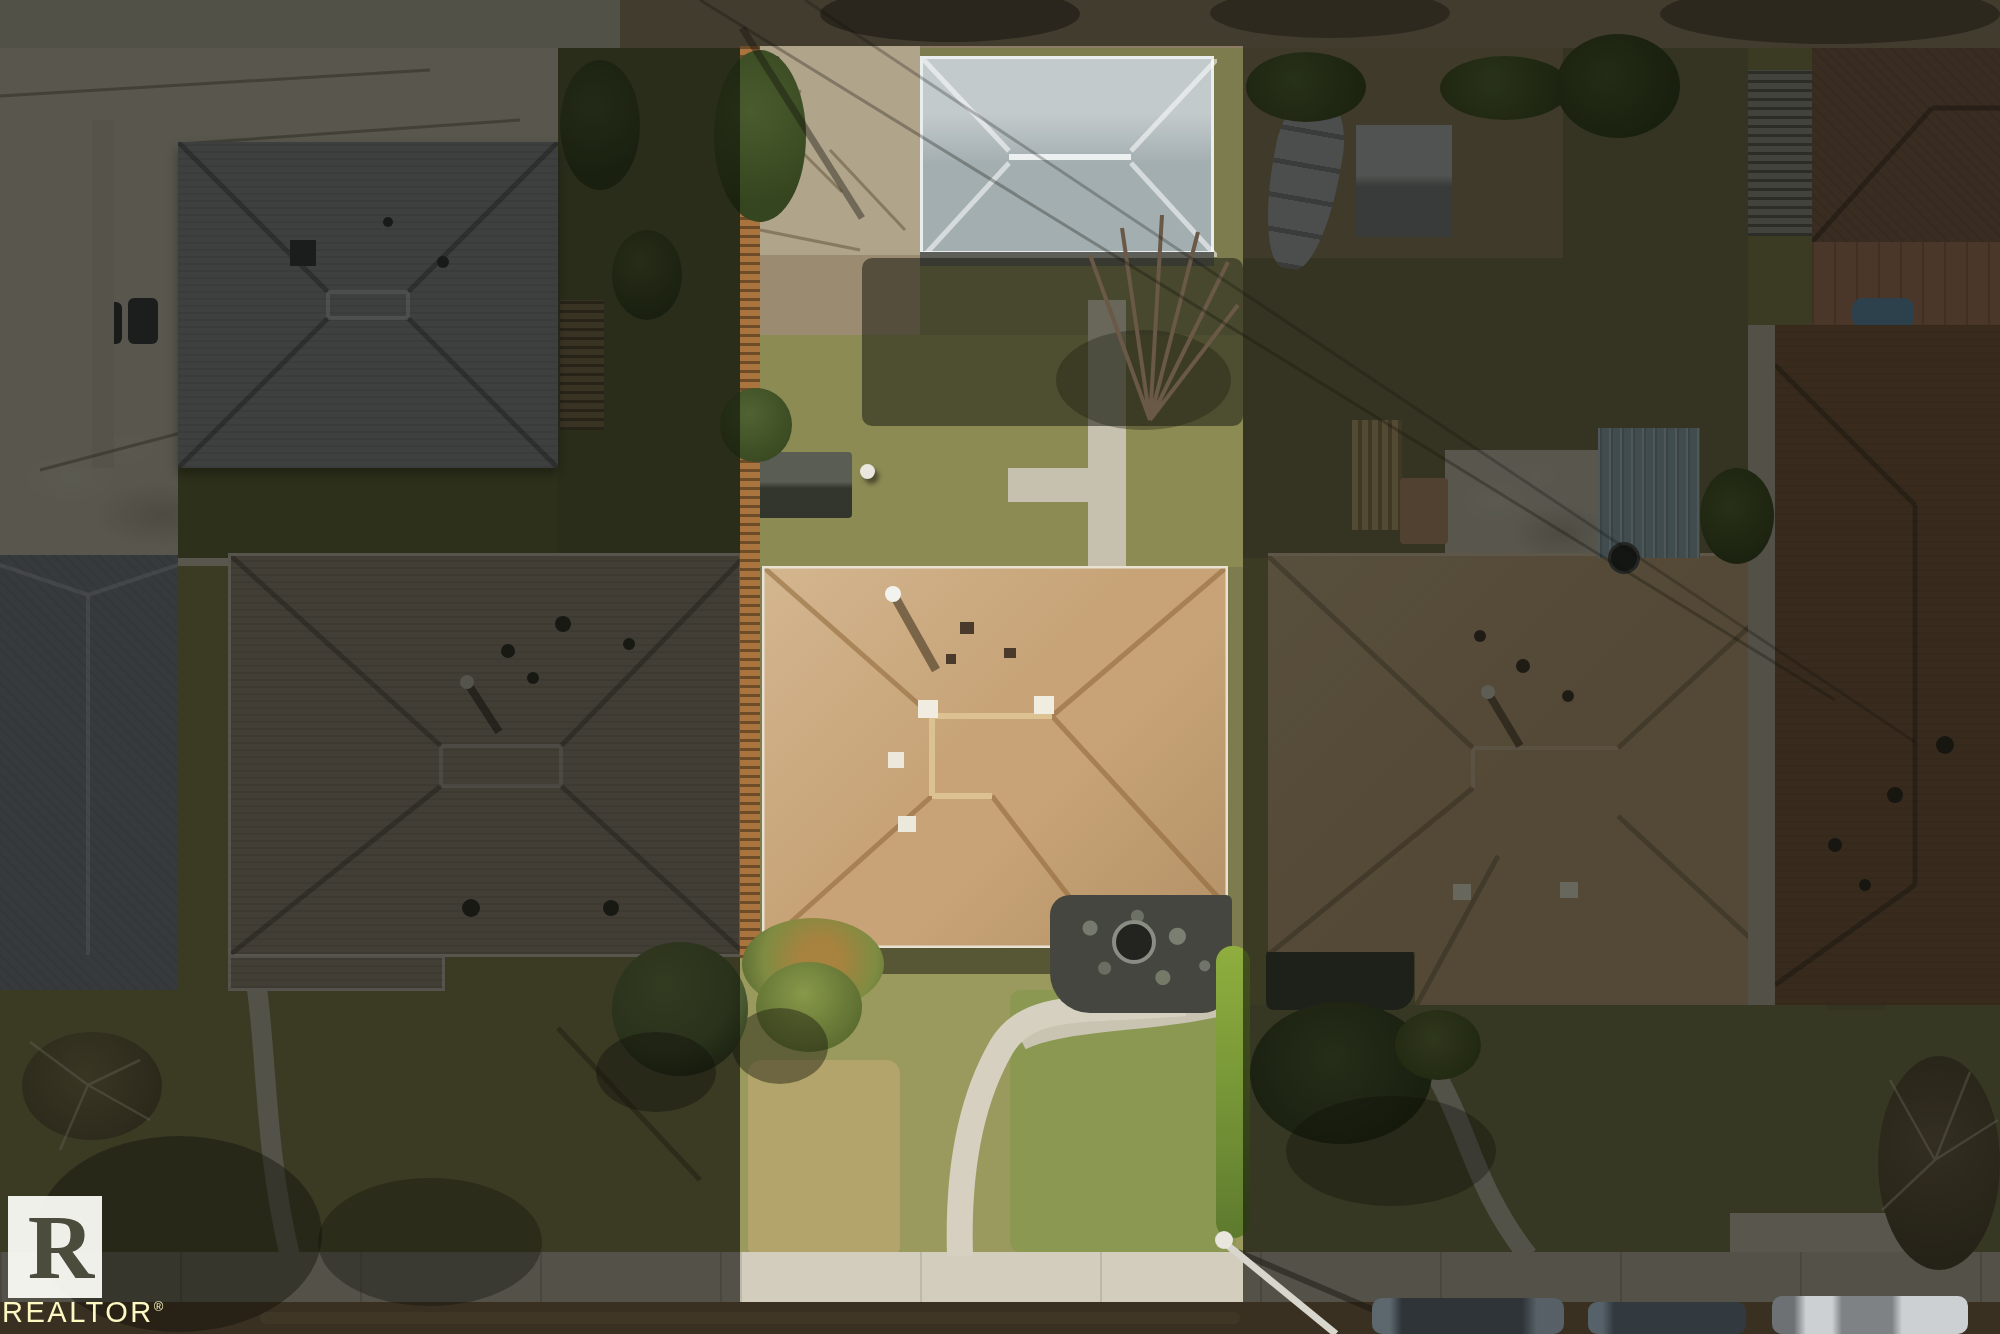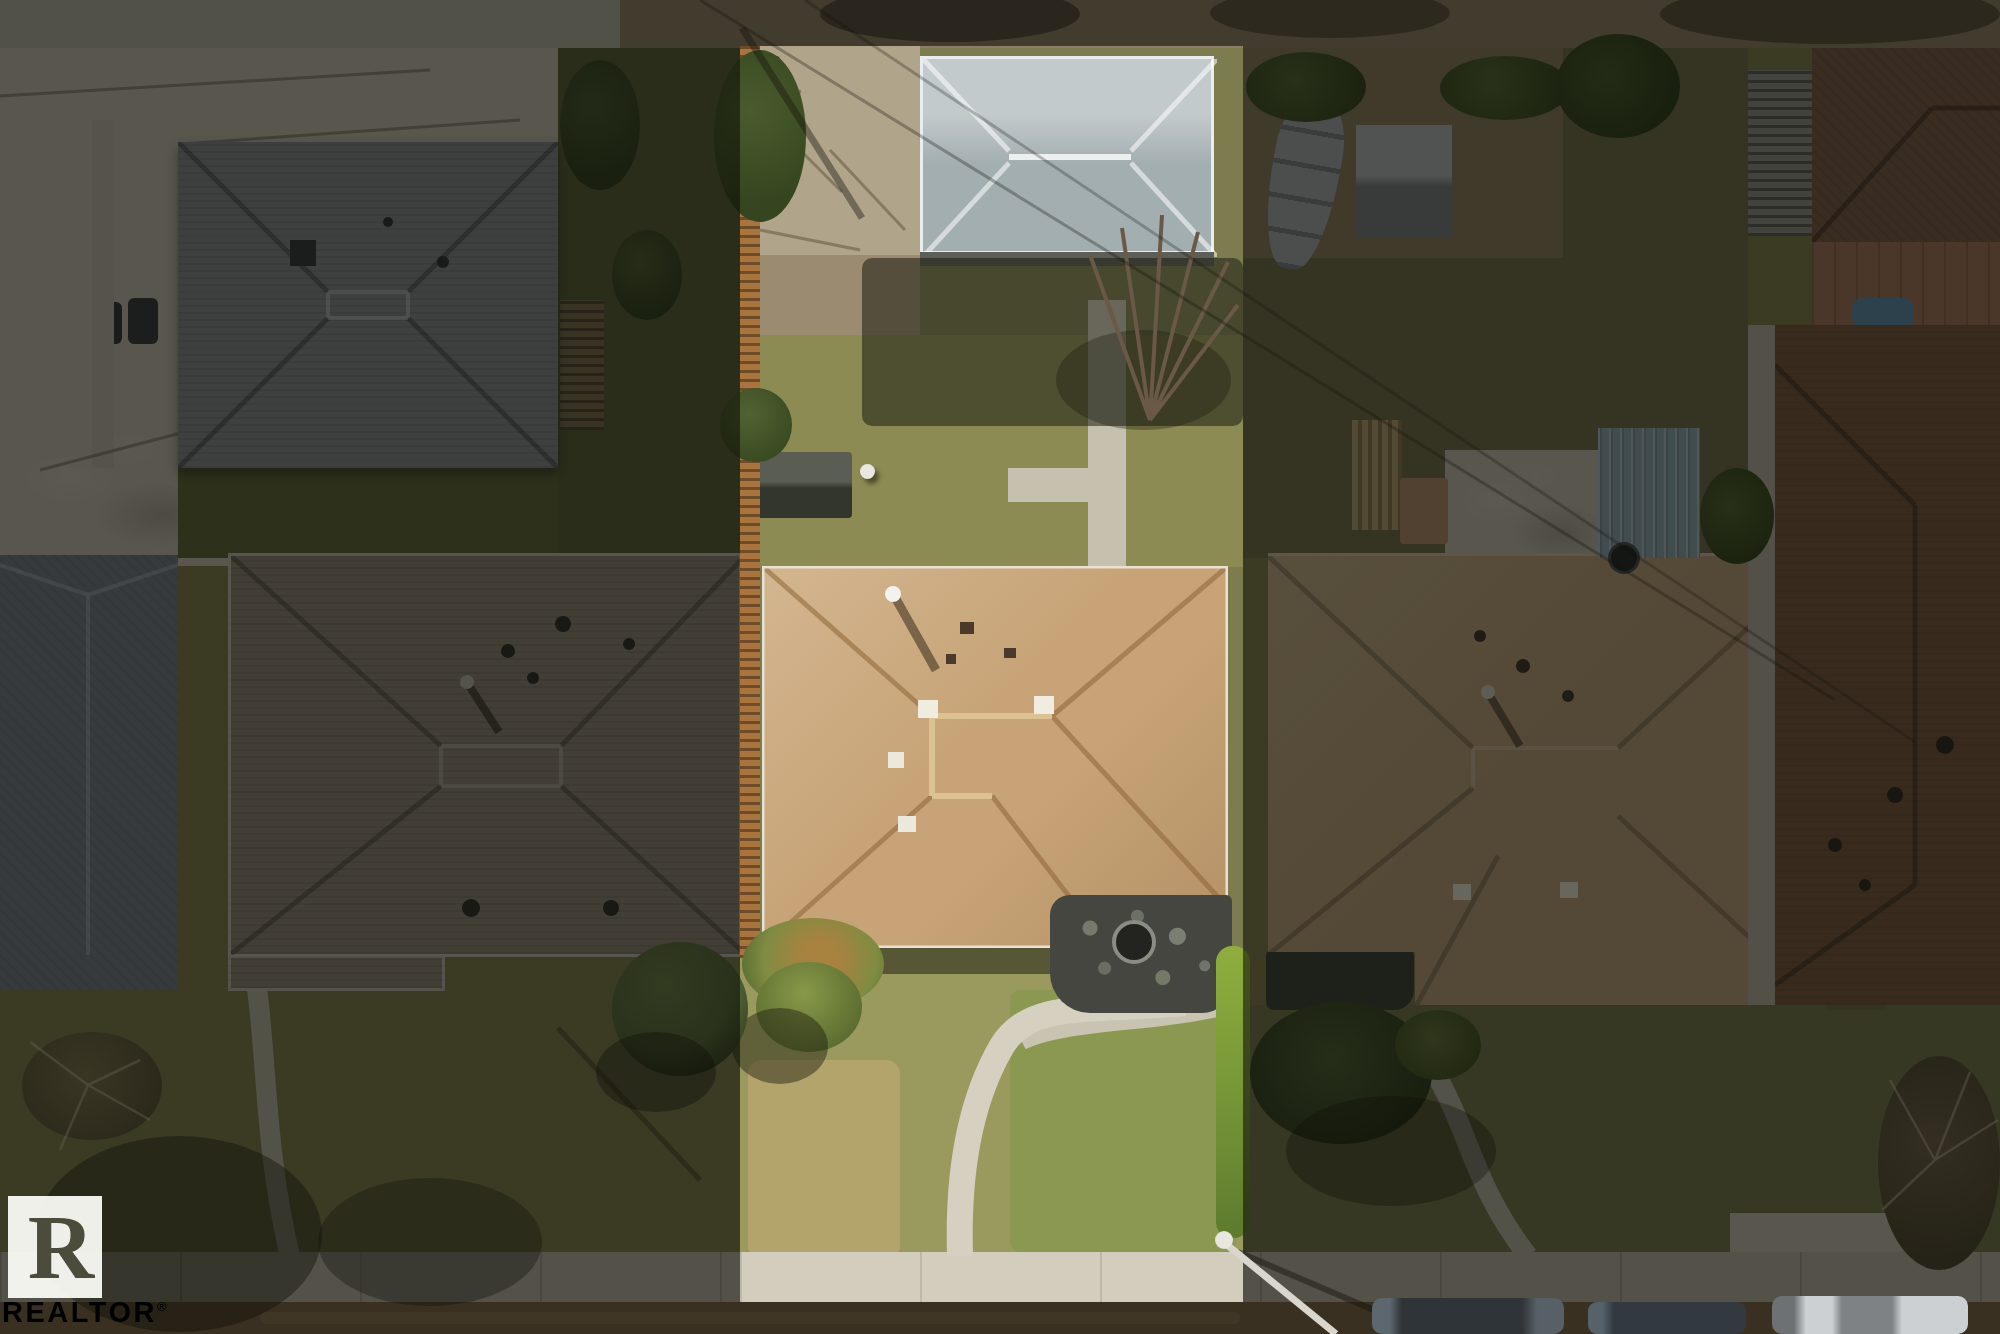--- a/index.html
+++ b/index.html
@@ -24,21 +24,21 @@
      radial-gradient(circle 7px at 30% 62%, #6a6e62 0 6px, transparent 7px),
      radial-gradient(circle 8px at 62% 70%, #757968 0 7px, transparent 8px),
      radial-gradient(circle 6px at 85% 60%, #70746a 0 5px, transparent 6px);}
   .slats{background-image:repeating-linear-gradient(0deg, rgba(0,0,0,.35) 0 3px, rgba(0,0,0,0) 3px 9px);}
   .ribs{background-image:repeating-linear-gradient(90deg, rgba(255,255,255,.28) 0 2px, rgba(0,0,0,.12) 2px 4px, rgba(0,0,0,0) 4px 11px);}
   
   #wm-box{left:8px;top:1196px;width:94px;height:102px;background:rgba(252,252,247,.94);
           display:flex;align-items:center;justify-content:center;}
   #wm-r{font-family:"Liberation Serif",serif;font-weight:bold;font-size:92px;line-height:1;
         color:var(--wm_letter,#4b4c3b);transform:translateX(6px);}
-  #wm-text{left:2px;top:1296px;width:150px;color:#000000;font-size:29px;font-weight:700;
+  #wm-text{left:2px;top:1296px;width:150px;color:#fef9c3;font-size:29px;font-weight:400;
            letter-spacing:2.5px;}
   #wm-text sup{font-size:13px;letter-spacing:0;}
 </style>
 </head>
 <body>
 
 <div id="photo">
 
   <div class="abs" style="left:0;top:0;width:2000px;height:48px;background:var(--alley_dirt,#8e7d66);"></div>
   <div class="abs" style="left:0;top:0;width:620px;height:48px;background:var(--alley_concrete,#b3ada0);"></div>

